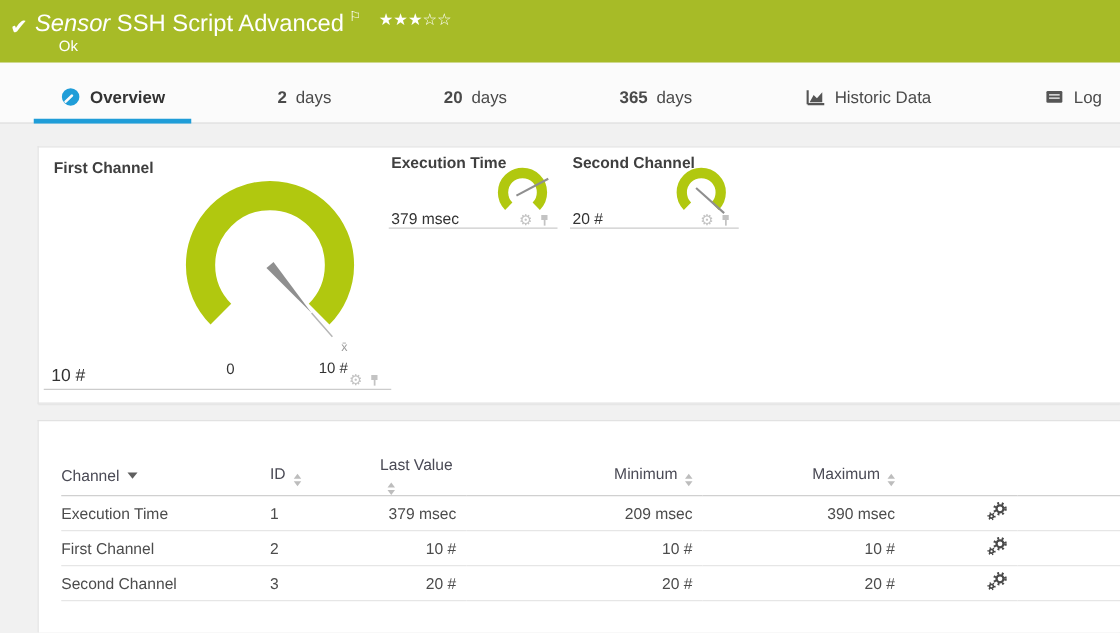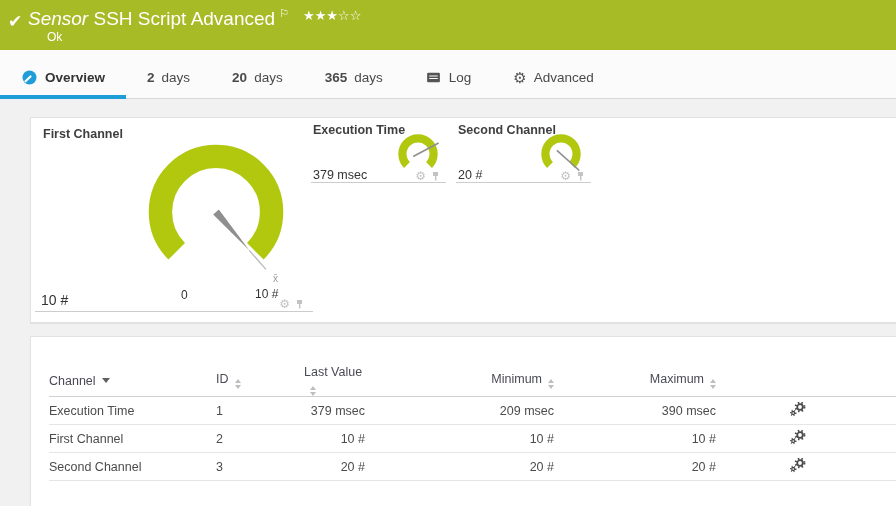--- a/index.html
+++ b/index.html
@@ -7,21 +7,21 @@
   
   .topbar{position:relative;height:50px;background:#a7bb27;color:#fff;}
   .check{position:absolute;left:8px;top:13px;font-size:17px;font-weight:bold;line-height:1;}
   .titlewrap{position:absolute;left:28px;top:7px;font-size:19px;white-space:nowrap;}
   .title-prefix{font-style:italic;}
   .flag{font-size:11px;vertical-align:8px;margin-left:4px;}
   .stars{font-size:13px;vertical-align:5px;margin-left:14px;letter-spacing:0px;}
   .okline{position:absolute;left:47px;top:30px;font-size:12px;font-weight:normal;}
   
   .tabbar{height:48px;background:#fbfbfb;border-bottom:1px solid #d8d8d8;
-    display:flex;align-items:flex-end;}
+    display:flex;align-items:flex-end;padding-left:27px;gap:48px;}
   .tab{position:relative;height:42px;display:flex;align-items:center;gap:7px;
     padding:0 21px;font-size:13.5px;color:#4a4a4a;cursor:pointer;white-space:nowrap;}
   .tab .num{font-weight:bold;}
   .tab.active{font-weight:bold;color:#333;}
   .tab.active::after{content:"";position:absolute;left:0;right:0;bottom:-1px;height:4px;background:#1f9dd8;}
   .ticon{display:inline-flex;line-height:0;}
   .gearchar{font-size:15px;color:#555;line-height:1;}
   
   .content{position:relative;height:407px;background:#f1f1f1;}
   .panel{position:absolute;left:30px;right:0;background:#fff;border:1px solid #e2e2e2;border-right:none;
@@ -95,20 +95,29 @@
     <span class="num">20</span>
     <span>days</span>
   </div>
   <div class="tab">
     <span class="num">365</span>
     <span>days</span>
   </div>
   <div class="tab">
     <span class="ticon">
       <svg width="17" height="15" viewBox="0 0 16 14">
+          <path d="M2 12.5 H14.5 M2 12.5 V2" stroke="#555" stroke-width="1.6" fill="none"></path>
+          <polygon points="3.5,11 6.5,5.5 9,8 13,3.5 13,11" fill="#555"></polygon>
+        </svg>
+    </span>
+    <span>Historic Data</span>
+  </div>
+  <div class="tab">
+    <span class="ticon">
+      <svg width="17" height="15" viewBox="0 0 16 14">
           <rect x="2" y="2.5" width="12" height="9" rx="1" fill="#555"></rect>
           <path d="M4 5.5 H12 M4 8 H12" stroke="#fbfbfb" stroke-width="1"></path>
         </svg>
     </span>
     <span>Log</span>
   </div>
   <div class="tab">
     <span class="gearchar">⚙</span>
     <span>Advanced</span>
   </div>

